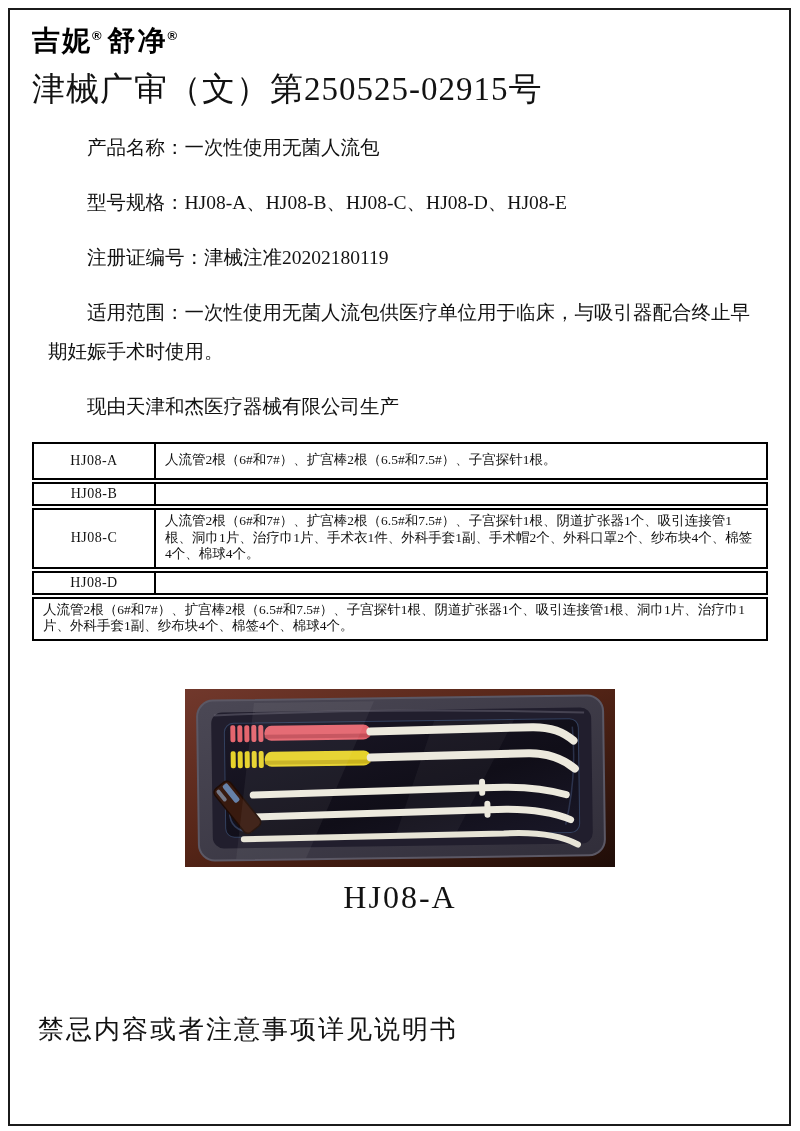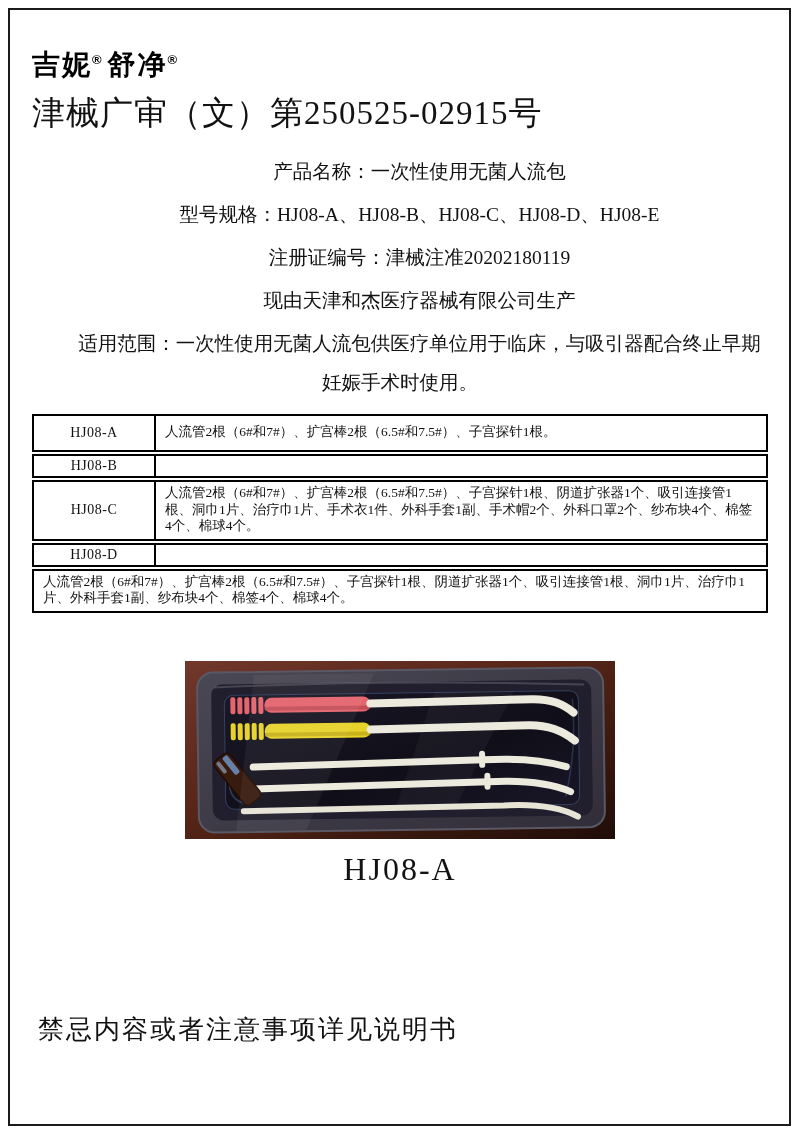--- a/index.html
+++ b/index.html
@@ -13,39 +13,39 @@
   }
   .page-frame{
     position:absolute;top:8px;left:8px;right:9px;bottom:5px;
     border:2px solid #1b1b1b;
     pointer-events:none;
   }
   .content{position:absolute;top:0;left:0;width:800px;padding:0 32px;box-sizing:border-box;}
 
   
   .brand{
-    margin-top:46px;
+    margin-top:22px;
     font-family:"Liberation Sans","DejaVu Sans",sans-serif;
     font-weight:900;
     font-size:28px;
     letter-spacing:2px;
     color:#000;
   }
   .brand sup{font-size:13px;font-weight:700;letter-spacing:0;margin-right:6px;}
 
   
   .approval{
     margin-top:7px;
     font-size:33px;
     letter-spacing:1px;
   }
 
   
   .info{margin-top:16px;font-size:19.5px;line-height:39px;}
-  .info p{margin:4px;text-align:center;}
+  .info p{margin:16px;}
   .indent{text-indent:2em;}
 
   
   .spec-table{margin:12px 0 0 0;}
   .spec-row{
     display:flex;
     border:2px solid #000;
     margin-bottom:2px;
     background:#fff;
   }
@@ -95,22 +95,22 @@
   <div class="brand">
     <span>吉妮</span><sup>®</sup><span>舒净</span><sup>®</sup>
   </div>
 
   <div class="approval">津械广审（文）第250525-02915号</div>
 
   <div class="info">
     <p class="indent">产品名称：一次性使用无菌人流包</p>
     <p class="indent">型号规格：HJ08-A、HJ08-B、HJ08-C、HJ08-D、HJ08-E</p>
     <p class="indent">注册证编号：津械注准20202180119</p>
+    <p class="indent">适用范围：一次性使用无菌人流包供医疗单位用于临床，与吸引器配合终止早期妊娠手术时使用。</p>
     <p class="indent">现由天津和杰医疗器械有限公司生产</p>
-    <p class="indent">适用范围：一次性使用无菌人流包供医疗单位用于临床，与吸引器配合终止早期妊娠手术时使用。</p>
   </div>
 
   <div class="spec-table">
     <div class="spec-row">
       <div class="cell-model">HJ08-A</div>
       <div class="cell-contents">人流管2根（6#和7#）、扩宫棒2根（6.5#和7.5#）、子宫探针1根。</div>
     </div>
     <div class="spec-row">
       <div class="cell-model">HJ08-B</div>
     </div>

